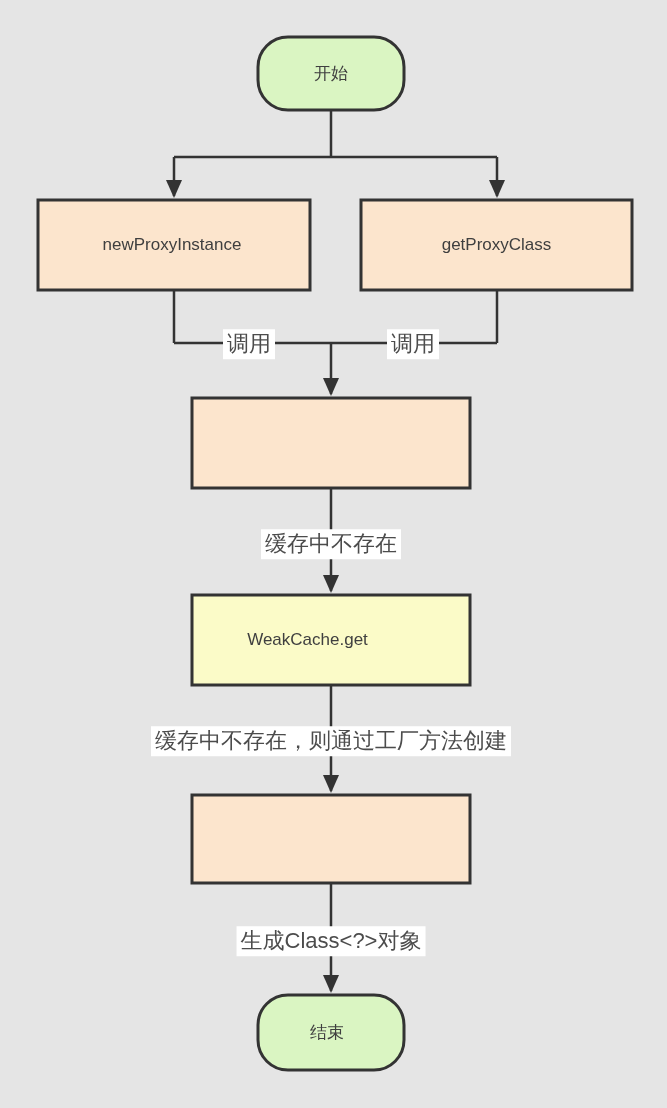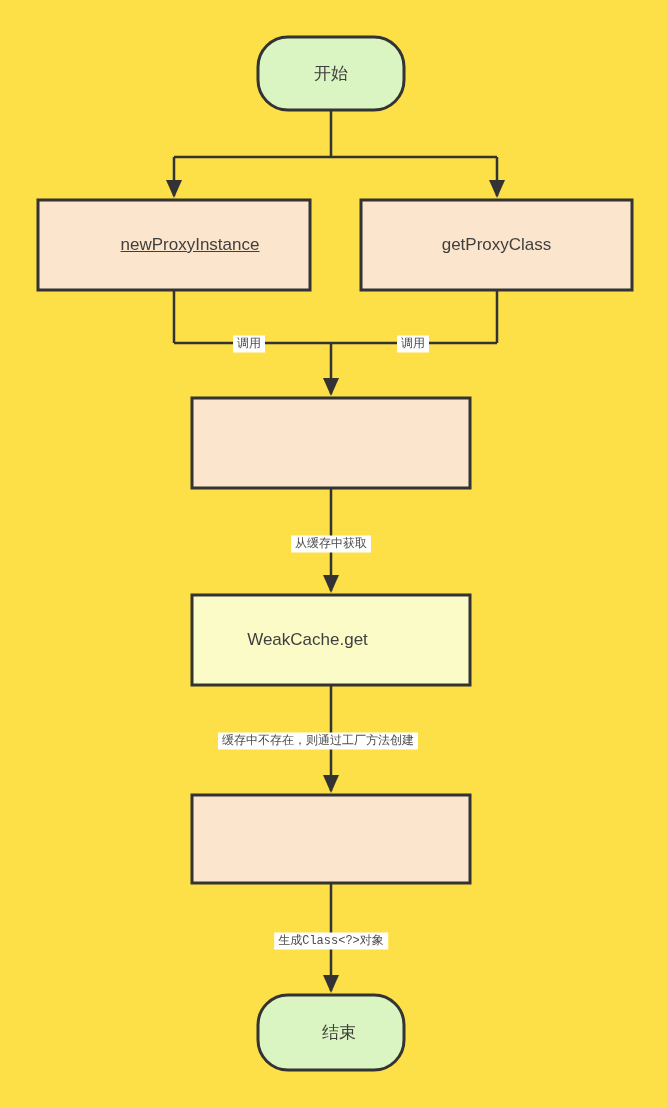--- a/index.html
+++ b/index.html
@@ -4,45 +4,44 @@
 <style>
   html, body { margin: 0; padding: 0; }
   body {
     font-family: "Liberation Sans", sans-serif;
     background: #f7f7f7;
   }
   .canvas {
     position: relative;
     width: 667px;
     height: 1108px;
-    background: #fde047;
+    background: #e5e5e5;
     overflow: hidden;
   }
   .canvas > svg { position: absolute; left: 0; top: 0; }
   .node-label {
     position: absolute;
     display: flex;
     align-items: center;
     justify-content: center;
     font-size: 17px;
     color: #3f3f3f;
     text-align: center;
     pointer-events: none;
   }
   .edge-label {
     position: absolute;
     transform: translate(-50%, -50%);
     background: #ffffff;
     color: #4c4c4c;
-    font-size: 12px;
+    font-size: 22px;
     line-height: 1.25;
     padding: 1px 4px;
     white-space: nowrap;
     pointer-events: none;
-    font-family: Liberation Mono, monospace;
   }
 </style>
 </head>
 <body>
 
 <div class="canvas">
 
   <svg width="667" height="1108" viewBox="0 0 667 1108">
     <defs>
       <marker id="arrow" markerUnits="userSpaceOnUse" markerWidth="20" markerHeight="18" refX="16" refY="8" orient="auto">
@@ -67,24 +66,24 @@
     <rect x="258" y="37" width="146" height="73" rx="30" ry="30" stroke-width="3" fill="#daf5c2" stroke="#333333"></rect>
     <rect x="38" y="200" width="272" height="90" stroke-width="3" fill="#fce5cd" stroke="#333333"></rect>
     <rect x="361" y="200" width="271" height="90" stroke-width="3" fill="#fce5cd" stroke="#333333"></rect>
     <rect x="192" y="398" width="278" height="90" stroke-width="3" fill="#fce5cd" stroke="#333333"></rect>
     <rect x="192" y="595" width="278" height="90" stroke-width="3" fill="#fbfbc8" stroke="#333333"></rect>
     <rect x="192" y="795" width="278" height="88" stroke-width="3" fill="#fce5cd" stroke="#333333"></rect>
     <rect x="258" y="995" width="146" height="75" rx="30" ry="30" stroke-width="3" fill="#daf5c2" stroke="#333333"></rect>
   </svg>
 
   <div class="node-label" style="left:258px;top:37px;width:146px;height:73px;">开始</div>
-  <div class="node-label" style="left:54px;top:200px;width:272px;height:90px;text-decoration:underline;">newProxyInstance</div>
+  <div class="node-label" style="left:36px;top:200px;width:272px;height:90px;">newProxyInstance</div>
   <div class="node-label" style="left:361px;top:200px;width:271px;height:90px;">getProxyClass</div>
   <div class="node-label" style="left:192px;top:595px;width:231px;height:90px;">WeakCache.get</div>
-  <div class="node-label" style="left:258px;top:995px;width:162px;height:75px;">结束</div>
+  <div class="node-label" style="left:246px;top:995px;width:162px;height:75px;">结束</div>
 
   <div class="edge-label" style="left:249px;top:344px;">调用</div>
   <div class="edge-label" style="left:413px;top:344px;">调用</div>
-  <div class="edge-label" style="left:331px;top:544px;">从缓存中获取</div>
-  <div class="edge-label" style="left:318px;top:741px;">缓存中不存在，则通过工厂方法创建</div>
+  <div class="edge-label" style="left:331px;top:544px;">缓存中不存在</div>
+  <div class="edge-label" style="left:331px;top:741px;">缓存中不存在，则通过工厂方法创建</div>
   <div class="edge-label" style="left:331px;top:941px;">生成Class&lt;?&gt;对象</div>
 
 </div>
 
 </body></html>

